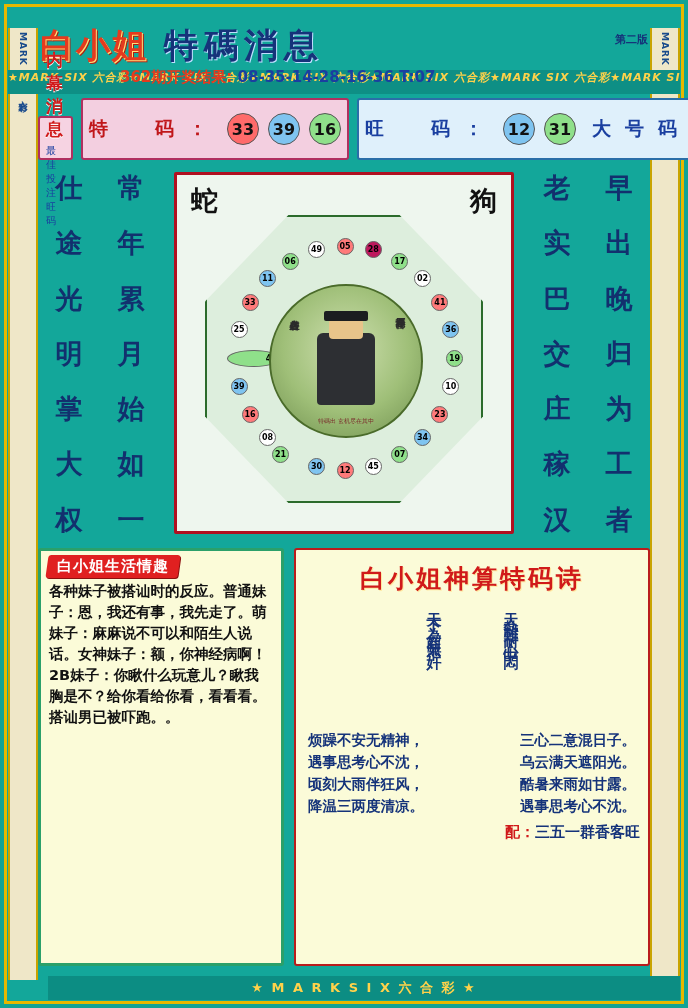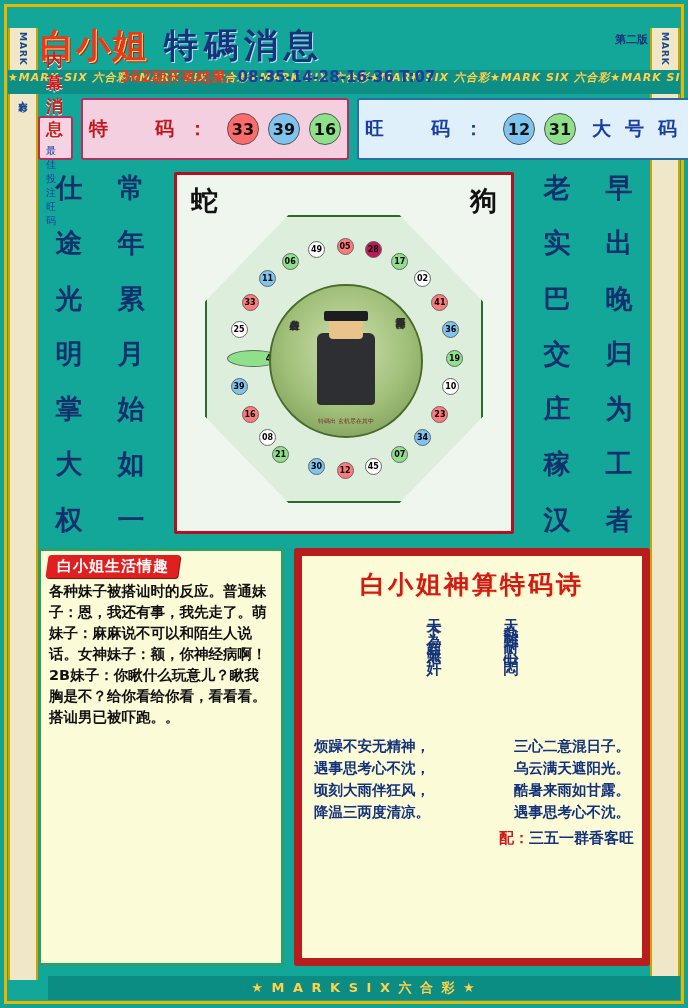--- a/index.html
+++ b/index.html
@@ -199,21 +199,21 @@
     padding:2px 10px;border-radius:3px;letter-spacing:1px;
     transform:skewX(-8deg);
     box-shadow:1px 1px 0 #8d1010;
   }
   .ribbon span{display:inline-block;transform:skewX(8deg);}
   .ltext{
     font-size:14.5px;line-height:21px;color:#111;font-weight:bold;
     font-family:"DejaVu Sans","Liberation Sans",sans-serif;
   }
   .box-right{
-    flex:1;background:#fbfbd8;border:8px solid #b91c1c;border-radius:3px;
+    flex:1;background:#fbfbd8;border:2px solid #b91c1c;border-radius:3px;
     position:relative;padding:8px;box-sizing:border-box;
   }
   .rtitle{
     text-align:center;font-size:25px;font-weight:bold;color:#d01a1a;
     letter-spacing:3px;margin:4px 0 6px;
     text-shadow:1px 1px 0 #ffe8a0;
   }
   .poem-v{
     display:flex;justify-content:center;gap:58px;margin:4px 0 8px;
   }

